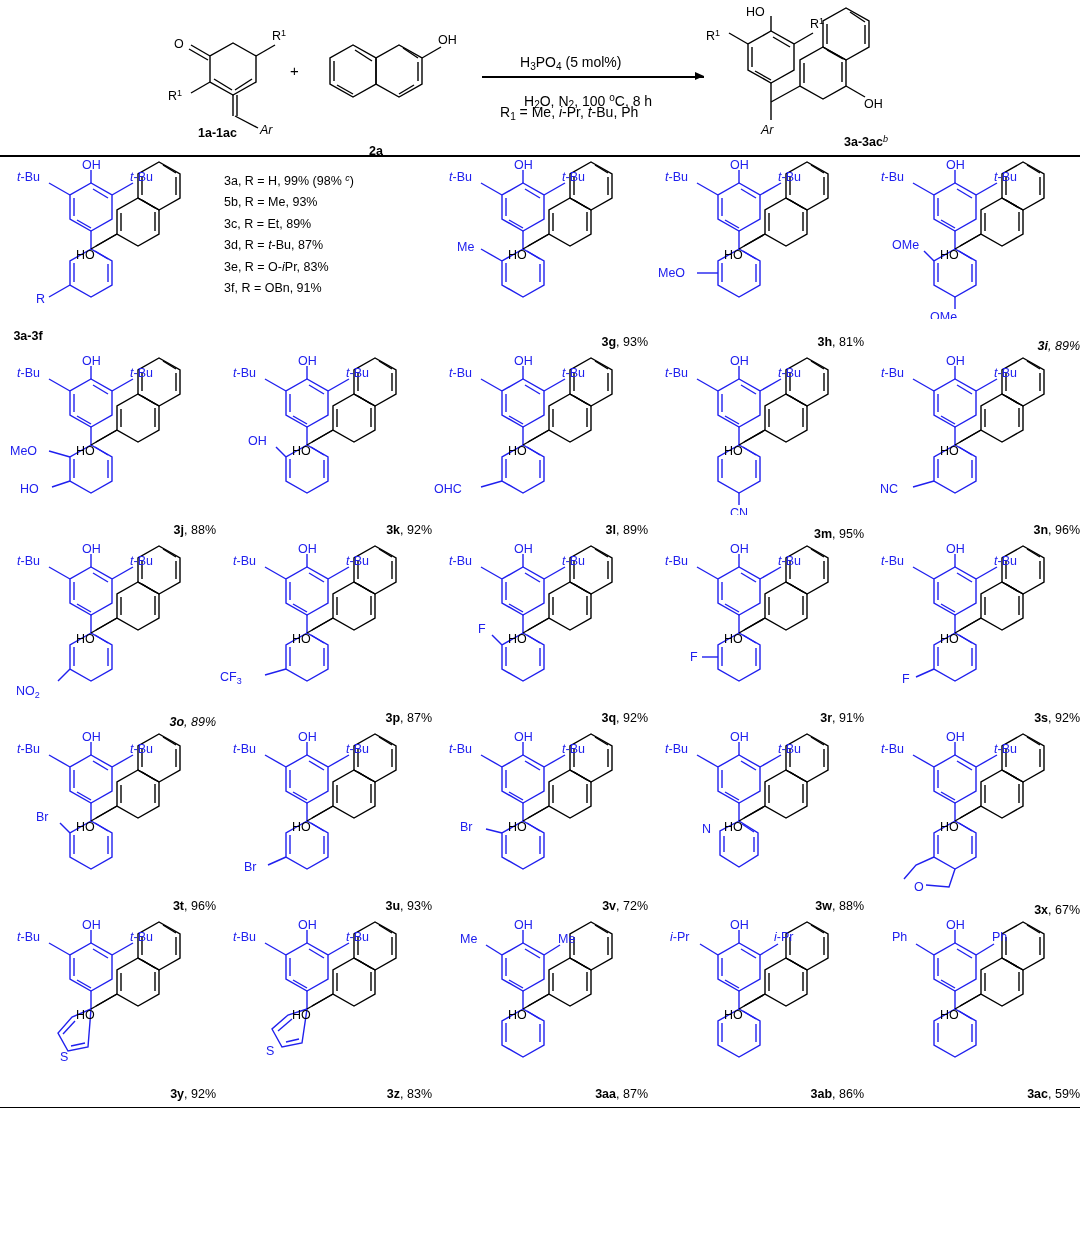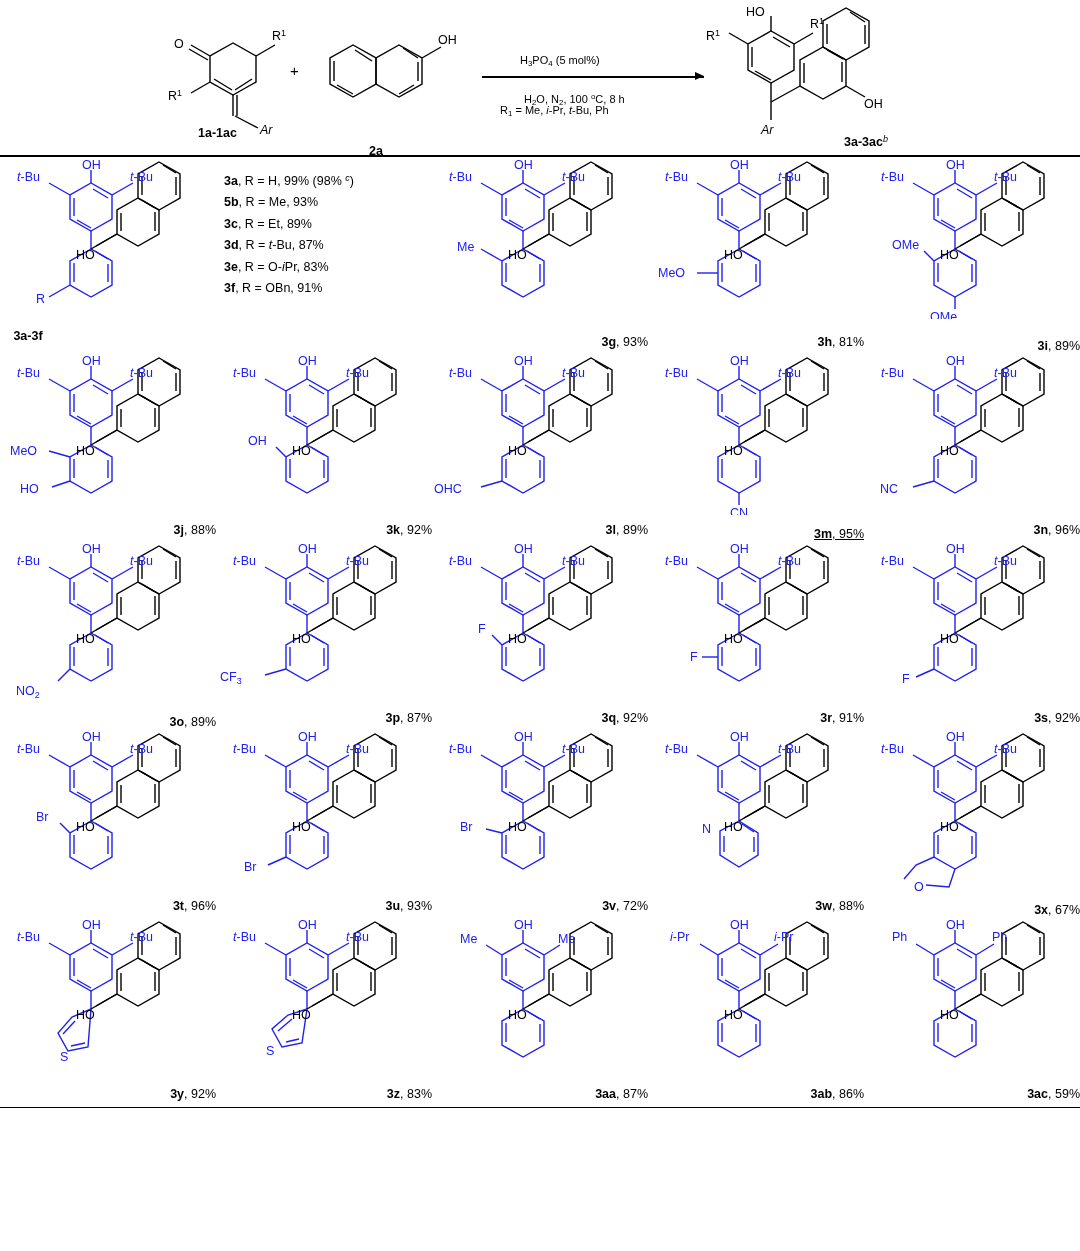--- a/index.html
+++ b/index.html
@@ -25,21 +25,21 @@
     height: 150px;
   }
   .rxn-label {
     position: absolute;
     font-size: 12.5px;
     font-weight: bold;
     white-space: nowrap;
   }
   .rxn-text {
     position: absolute;
-    font-size: 11px;
+    font-size: 14px;
     white-space: nowrap;
   }
   .plus {
     position: absolute;
     font-size: 15px;
   }
   .arrow-wrap { position: absolute; }
   .arrow-line {
     position: absolute;
     height: 1.5px;
@@ -90,21 +90,21 @@
 
   
   .legend-list {
     position: absolute;
     top: 14px;
     left: 8px;
     font-size: 12.5px;
     line-height: 1.72;
     white-space: nowrap;
   }
-  .legend-list .k { font-weight: bold; }
+  .legend-list .k { font-weight: normal; }
 
   .ital { font-style: italic; }
   .sub { font-size: 0.72em; vertical-align: -0.28em; }
   .sup { font-size: 0.72em; vertical-align: 0.45em; }
 
   .footer-rule {
     width: 1080px; height: 1.5px; background: #000; margin-top: 2px;
   }
 </style>
 </head>
@@ -375,21 +375,21 @@
             <line x1="176" y1="18" x2="176" y2="36"></line>
           <line x1="117" y1="75" x2="96" y2="87"></line>
         </g>
         <text x="82" y="10" font-size="12.5" fill="#2020ee" font-family="Liberation Sans, sans-serif">OH</text>
         <text x="130" y="22" font-size="12.5" fill="#2020ee" font-family="Liberation Sans, sans-serif"><tspan font-style="italic">t</tspan>-Bu</text>
         <text x="17" y="22" font-size="12.5" fill="#2020ee" font-family="Liberation Sans, sans-serif"><tspan font-style="italic">t</tspan>-Bu</text>
         <text x="28" y="90" font-size="12.5" fill="#2020ee" font-family="Liberation Sans, sans-serif">OMe</text>
         <text x="66" y="162" font-size="12.5" fill="#2020ee" font-family="Liberation Sans, sans-serif">OMe</text>
         <text x="76" y="100" font-size="12.5" fill="#000" font-family="Liberation Sans, sans-serif">HO</text>
       </svg>
-      <div class="cell-caption" style="bottom:0px;"><b>3i</b>, 89%</div>
+      <div class="cell-caption" style="bottom:0px;font-style:italic;"><b>3i</b>, 89%</div>
     </div>
 
     <div class="cell">
       <svg class="struct" width="216" height="170">
         <g stroke="#2020ee" stroke-width="1.4" fill="none">
           <path d="M70 36 L70 60 L91 72 L112 60 L112 36 L91 24 Z"></path>
           <line x1="74" y1="39" x2="74" y2="57"></line>
             <line x1="77" y1="61" x2="91" y2="69"></line>
             <line x1="108" y1="39" x2="93" y2="30"></line>
           <line x1="91" y1="24" x2="91" y2="11"></line>
@@ -529,21 +529,21 @@
             <line x1="163" y1="6" x2="176" y2="14"></line>
             <line x1="176" y1="18" x2="176" y2="36"></line>
           <line x1="117" y1="75" x2="96" y2="87"></line>
         </g>
         <text x="82" y="10" font-size="12.5" fill="#2020ee" font-family="Liberation Sans, sans-serif">OH</text>
         <text x="130" y="22" font-size="12.5" fill="#2020ee" font-family="Liberation Sans, sans-serif"><tspan font-style="italic">t</tspan>-Bu</text>
         <text x="17" y="22" font-size="12.5" fill="#2020ee" font-family="Liberation Sans, sans-serif"><tspan font-style="italic">t</tspan>-Bu</text>
         <text x="82" y="162" font-size="12.5" fill="#2020ee" font-family="Liberation Sans, sans-serif">CN</text>
         <text x="76" y="100" font-size="12.5" fill="#000" font-family="Liberation Sans, sans-serif">HO</text>
       </svg>
-      <div class="cell-caption" style="bottom:0px;text-decoration:underline;"><b>3m</b>, 95%</div>
+      <div class="cell-caption" style="bottom:0px;"><b>3m</b>, 95%</div>
     </div>
 
     <div class="cell">
       <svg class="struct" width="216" height="170">
         <g stroke="#2020ee" stroke-width="1.4" fill="none">
           <path d="M70 36 L70 60 L91 72 L112 60 L112 36 L91 24 Z"></path>
           <line x1="74" y1="39" x2="74" y2="57"></line>
             <line x1="77" y1="61" x2="91" y2="69"></line>
             <line x1="108" y1="39" x2="93" y2="30"></line>
           <line x1="91" y1="24" x2="91" y2="11"></line>
@@ -605,21 +605,21 @@
             <line x1="163" y1="6" x2="176" y2="14"></line>
             <line x1="176" y1="18" x2="176" y2="36"></line>
           <line x1="117" y1="75" x2="96" y2="87"></line>
         </g>
         <text x="82" y="10" font-size="12.5" fill="#2020ee" font-family="Liberation Sans, sans-serif">OH</text>
         <text x="130" y="22" font-size="12.5" fill="#2020ee" font-family="Liberation Sans, sans-serif"><tspan font-style="italic">t</tspan>-Bu</text>
         <text x="17" y="22" font-size="12.5" fill="#2020ee" font-family="Liberation Sans, sans-serif"><tspan font-style="italic">t</tspan>-Bu</text>
         <text x="16" y="152" font-size="12.5" fill="#2020ee" font-family="Liberation Sans, sans-serif">NO<tspan font-size="9" dy="3">2</tspan></text>
         <text x="76" y="100" font-size="12.5" fill="#000" font-family="Liberation Sans, sans-serif">HO</text>
       </svg>
-      <div class="cell-caption" style="bottom:0px;"><b>3o</b>, 89%</div>
+      <div class="cell-caption" style="bottom:0px;font-style:italic;"><b>3o</b>, 89%</div>
     </div>
 
     <div class="cell">
       <svg class="struct" width="216" height="170">
         <g stroke="#2020ee" stroke-width="1.4" fill="none">
           <path d="M70 36 L70 60 L91 72 L112 60 L112 36 L91 24 Z"></path>
           <line x1="74" y1="39" x2="74" y2="57"></line>
             <line x1="77" y1="61" x2="91" y2="69"></line>
             <line x1="108" y1="39" x2="93" y2="30"></line>
           <line x1="91" y1="24" x2="91" y2="11"></line>

